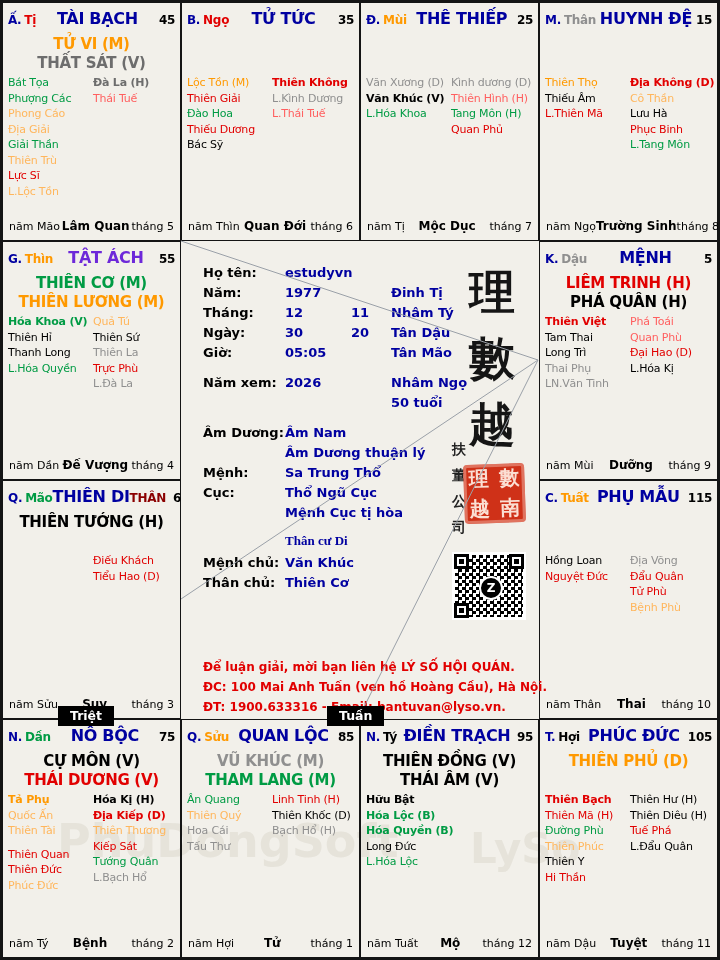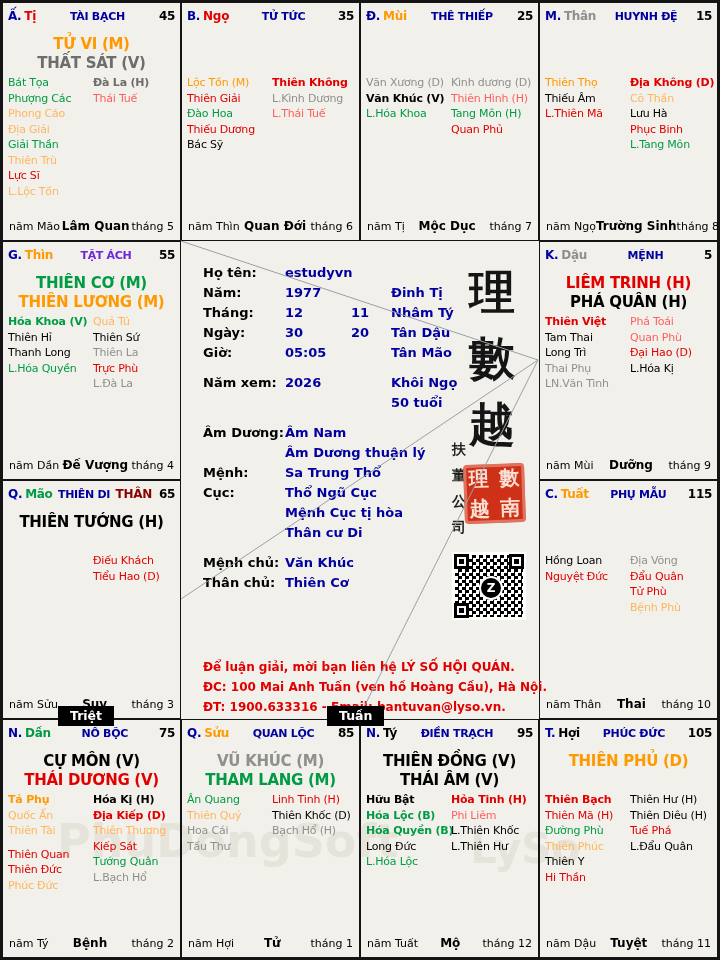--- a/index.html
+++ b/index.html
@@ -8,21 +8,21 @@
     background:#f2f0ea;border:2px solid #141414;overflow:hidden;
     font-family:"DejaVu Sans",sans-serif;
   }
   .wm{position:absolute;color:rgba(110,95,70,0.09);font-weight:bold;z-index:0;white-space:nowrap;}
   #wm1{left:55px;top:812px;font-size:46px;}
   #wm2{left:468px;top:822px;font-size:42px;}
   .cell{position:absolute;width:179px;height:239px;box-sizing:border-box;border:1px solid #141414;z-index:1;}
   .hdr{position:absolute;top:6px;left:5px;right:5px;display:flex;justify-content:space-between;align-items:baseline;
        font-weight:bold;font-size:12px;white-space:nowrap;letter-spacing:-0.3px;}
   .hdr .stem{margin-right:3px;}
-  .hdr .palace{font-size:11px;}
+  .hdr .palace{font-size:16px;}
   .hdr .extra{margin-right:7px;}
   .mains{position:absolute;top:32px;left:2px;right:2px;text-align:center;font-weight:bold;font-size:15px;
          line-height:19px;white-space:nowrap;letter-spacing:-0.3px;}
   .colL,.colR{position:absolute;top:72px;font-size:11px;line-height:15.5px;white-space:nowrap;letter-spacing:-0.2px;}
   .colL{left:5px;width:84px;}
   .colR{left:90px;width:87px;}
   .ftr{position:absolute;bottom:7px;left:6px;right:6px;display:flex;justify-content:space-between;
        align-items:baseline;font-size:11px;color:#000;white-space:nowrap;}
   .ftr .period{font-weight:bold;font-size:12px;}
   #panel{position:absolute;left:179px;top:239px;width:358px;height:478px;background:#f2f0ea;z-index:2;}
@@ -87,21 +87,21 @@
           <span class="cc" style="color: rgb(0, 0, 160);">Tân Dậu</span>
         </div>
         <div class="irow" style="top: 104px;">
           <span class="lbl">Giờ:</span>
           <span class="v1" style="color: rgb(0, 0, 160);">05:05</span>
           <span class="cc" style="color: rgb(0, 0, 160);">Tân Mão</span>
         </div>
         <div class="irow" style="top: 134px;">
           <span class="lbl">Năm xem:</span>
           <span class="v1" style="color: rgb(0, 0, 160);">2026</span>
-          <span class="cc" style="color: rgb(0, 0, 160);">Khôi Ngọ</span>
+          <span class="cc" style="color: rgb(0, 0, 160);">Nhâm Ngọ</span>
         </div>
         <div class="irow" style="top: 154px;">
           <span class="cc" style="color: rgb(0, 0, 160);">50 tuổi</span>
         </div>
         <div class="irow" style="top: 184px;">
           <span class="lbl">Âm Dương:</span>
           <span class="v1" style="color: rgb(0, 0, 160);">Âm Nam</span>
         </div>
         <div class="irow" style="top: 204px;">
           <span class="v1" style="color: rgb(0, 0, 160);">Âm Dương thuận lý</span>
@@ -110,21 +110,21 @@
           <span class="lbl">Mệnh:</span>
           <span class="v1" style="color: rgb(0, 0, 160);">Sa Trung Thổ</span>
         </div>
         <div class="irow" style="top: 244px;">
           <span class="lbl">Cục:</span>
           <span class="v1" style="color: rgb(0, 0, 160);">Thổ Ngũ Cục</span>
         </div>
         <div class="irow" style="top: 264px;">
           <span class="v1" style="color: rgb(0, 0, 160);">Mệnh Cục tị hòa</span>
         </div>
-        <div class="irow" style="top: 284px;">
+        <div class="irow" style="top: 292px; font-family: Liberation Serif, serif;">
           <span class="v1" style="color: rgb(0, 0, 160);">Thân cư Di</span>
         </div>
         <div class="irow" style="top: 314px;">
           <span class="lbl">Mệnh chủ:</span>
           <span class="v1" style="color: rgb(0, 0, 160);">Văn Khúc</span>
         </div>
         <div class="irow" style="top: 334px;">
           <span class="lbl">Thân chủ:</span>
           <span class="v1" style="color: rgb(0, 0, 160);">Thiên Cơ</span>
         </div>
@@ -439,26 +439,20 @@
         <div style="color: rgb(0, 0, 0);">THIÊN ĐỒNG (V)</div>
         <div style="color: rgb(0, 0, 0);">THÁI ÂM (V)</div>
       </div>
       <div class="colL">
         <div style="color: rgb(0, 0, 0); font-weight: bold;">Hữu Bật</div>
         <div style="color: rgb(0, 155, 68); font-weight: bold;">Hóa Lộc (B)</div>
         <div style="color: rgb(0, 155, 68); font-weight: bold;">Hóa Quyền (B)</div>
         <div style="color: rgb(0, 0, 0);">Long Đức</div>
         <div style="color: rgb(0, 155, 68);">L.Hóa Lộc</div>
       </div>
-      <div class="colR">
-        <div style="color: rgb(225, 0, 0); font-weight: bold;">Hỏa Tinh (H)</div>
-        <div style="color: rgb(255, 95, 95);">Phi Liêm</div>
-        <div style="color: rgb(0, 0, 0);">L.Thiên Khốc</div>
-        <div style="color: rgb(0, 0, 0);">L.Thiên Hư</div>
-      </div>
       <div class="ftr">
         <span class="yr">năm Tuất</span>
         <span class="period">Mộ</span>
         <span class="mo">tháng 12</span>
       </div>
     </div>
     <div class="cell" style="left: 537px; top: 717px;">
       <div class="hdr">
         <span class="hl"><span class="stem" style="color: rgb(0, 0, 160);">T.</span><span class="branch" style="color: rgb(0, 0, 0);">Hợi</span></span>
         <span class="palace" style="color: rgb(0, 0, 160);">PHÚC ĐỨC</span>

